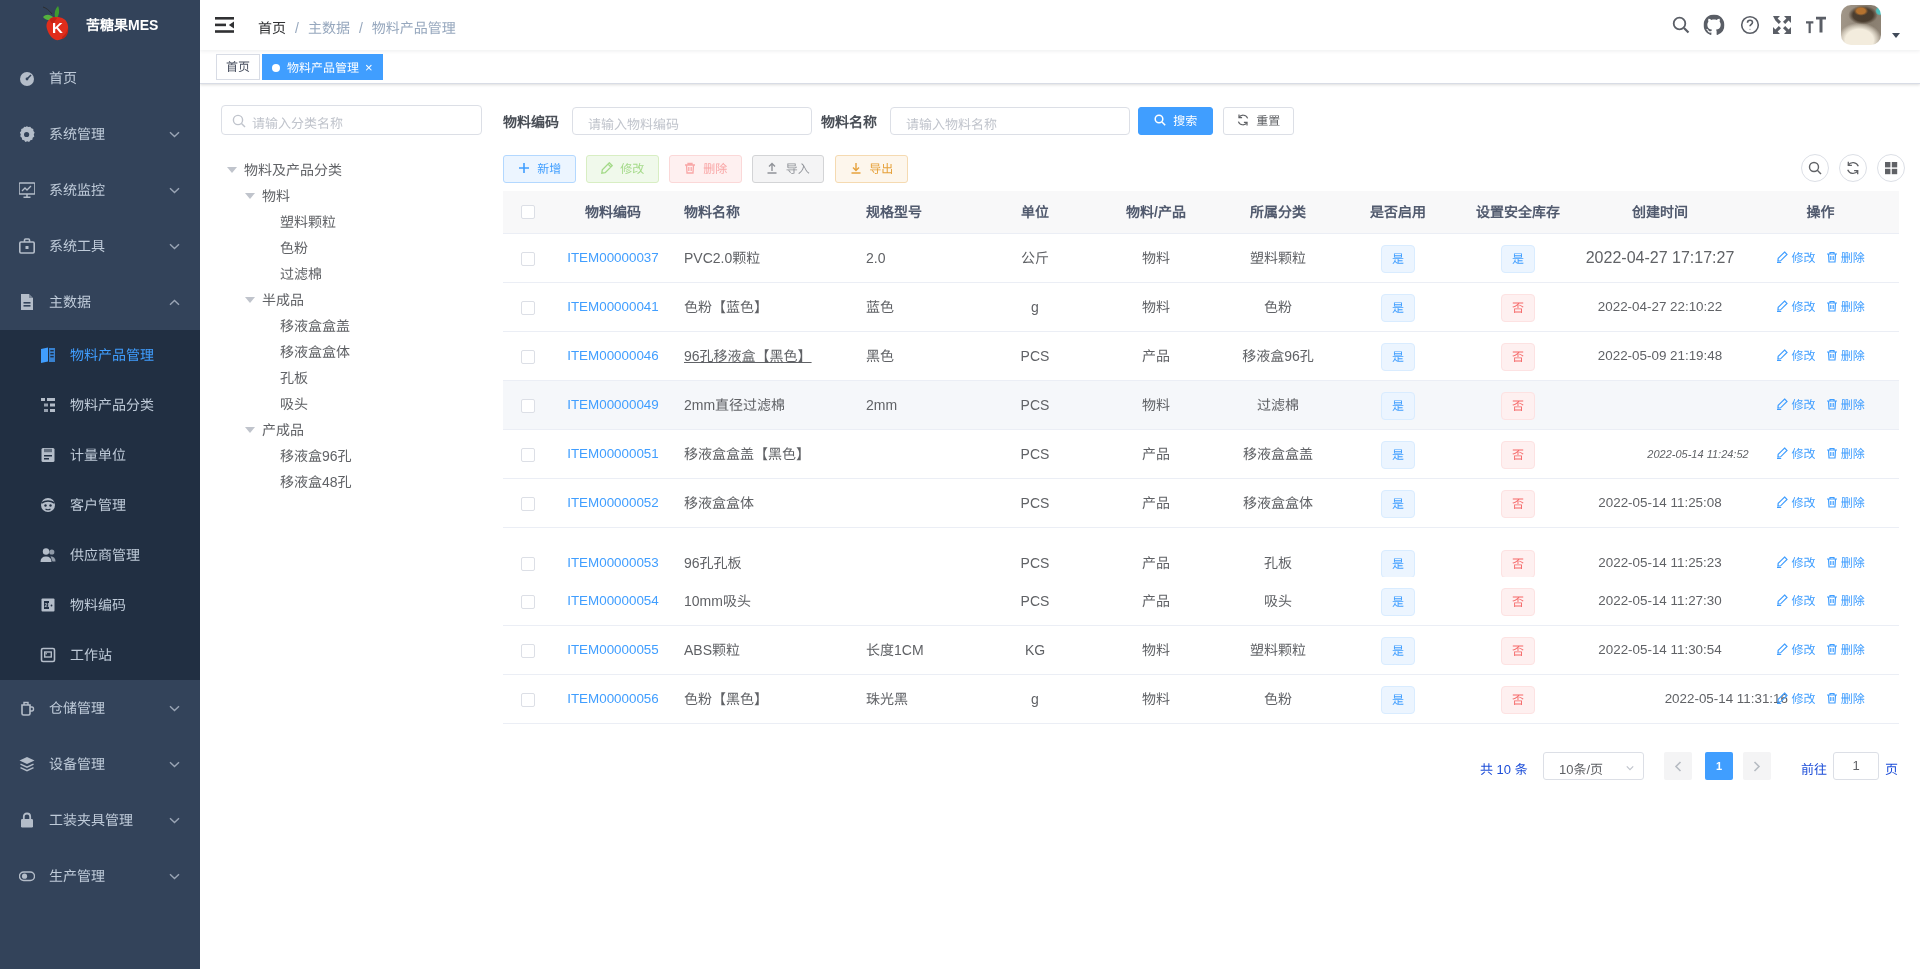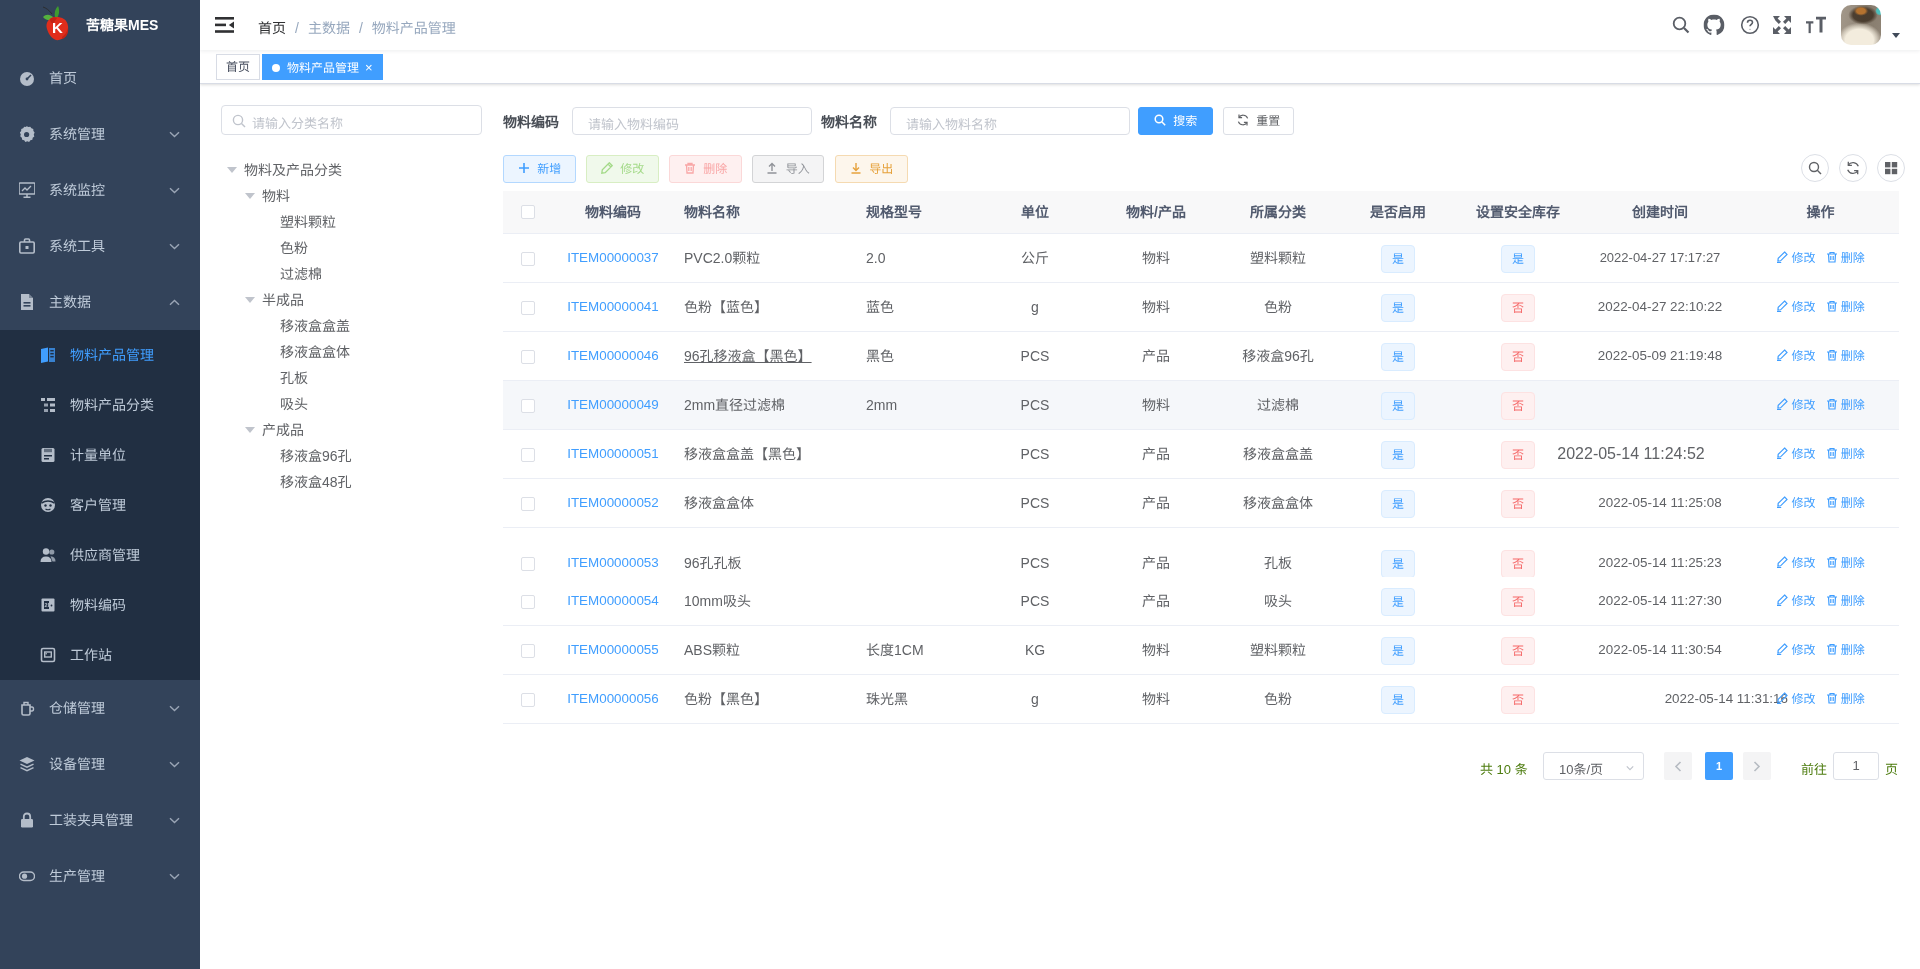--- a/index.html
+++ b/index.html
@@ -77,21 +77,21 @@
 .td.lt{text-align:left;}
 .cbx{position:absolute;width:14px;height:14px;border:1px solid #dcdfe6;border-radius:2px;background:#fff;top:18px;}
 .link{color:#409eff;}
 .eltag{display:inline-block;height:28px;line-height:26px;padding:0 10px;border-radius:4px;font-size:12px;vertical-align:middle;}
 .tagY{background:#ecf5ff;border:1px solid #d9ecff;color:#409eff;}
 .tagN{background:#fef0f0;border:1px solid #fde2e2;color:#f56c6c;}
 .ops{font-size:12px;color:#409eff;}
 .ops svg{vertical-align:-1px;}
 .ops .g2{margin-left:10px;}
 
-.pg{position:absolute;font-size:13px;color:#4d7c0f;}
+.pg{position:absolute;font-size:13px;color:#1d4ed8;}
 #pgsel{position:absolute;left:1343px;top:668px;width:101px;height:28px;border:1px solid #dcdfe6;border-radius:3px;}
 #pgsel .t{position:absolute;left:15px;top:6px;font-size:13px;color:#606266;}
 #pgsel .car{position:absolute;right:9px;top:11px;width:8px;height:8px;}
 .pbtn{position:absolute;top:668px;width:28px;height:28px;background:#f4f4f5;border-radius:2px;color:#b6bbc2;text-align:center;line-height:28px;font-size:11px;}
 .pbtn.cur{background:#409eff;color:#fff;font-weight:bold;}
 #pginput{position:absolute;left:1633px;top:668px;width:46px;height:28px;border:1px solid #dcdfe6;border-radius:3px;text-align:center;line-height:26px;font-size:13px;color:#606266;}
 </style>
 </head>
 <body>
 
@@ -466,21 +466,21 @@
 <div class="trow" style="top:43px;">
         <div class="cbx" style="left:18px;"></div>
         <div class="td link" style="left:55px;width:110px;font-size:13.4px;">ITEM00000037</div>
         <div class="td lt" style="left:165px;width:186px;padding-left:16px;">PVC2.0颗粒</div>
         <div class="td lt" style="left:351px;width:122px;padding-left:12px;">2.0</div>
         <div class="td" style="left:473px;width:118px;">公斤</div>
         <div class="td" style="left:591px;width:124px;">物料</div>
         <div class="td" style="left:715px;width:120px;">塑料颗粒</div>
         <div class="td" style="left:835px;width:120px;"><span class="eltag tagY">是</span></div>
         <div class="td" style="left:955px;width:120px;"><span class="eltag tagY">是</span></div>
-        <div class="td" style="left:1075px;width:164px;font-size:13px;">2022-04-27 17:17:27</div>
+        <div class="td" style="left:1075px;width:164px;font-size:16px;">2022-04-27 17:17:27</div>
         <div class="td ops" style="left:1239px;width:157px;"><span><svg viewBox="0 0 12 12" width="12" height="12" fill="none" stroke="#409eff" stroke-width="1.2">
               <path d="M8.6 1 L11 3.4 L4.6 9.8 L1.9 10.1 L2.2 7.4 Z"></path>
               <path d="M1 11.6 L5.2 11.6"></path>
             </svg> 修改</span><span class="g2"><svg viewBox="0 0 12 12" width="12" height="12" fill="none" stroke="#409eff" stroke-width="1.2">
               <path d="M1 3 H11 M4 3 V1.5 H8 V3 M2.5 3 L3 11 H9 L9.5 3 M4.8 5 V9 M7.2 5 V9"></path>
             </svg> 删除</span></div>
       </div>
 <div class="trow" style="top:92px;">
         <div class="cbx" style="left:18px;"></div>
         <div class="td link" style="left:55px;width:110px;font-size:13.4px;">ITEM00000041</div>
@@ -537,21 +537,21 @@
 <div class="trow" style="top:239px;">
         <div class="cbx" style="left:18px;"></div>
         <div class="td link" style="left:55px;width:110px;font-size:13.4px;">ITEM00000051</div>
         <div class="td lt" style="left:165px;width:186px;padding-left:16px;">移液盒盒盖【黑色】</div>
         <div class="td lt" style="left:351px;width:122px;padding-left:12px;"></div>
         <div class="td" style="left:473px;width:118px;">PCS</div>
         <div class="td" style="left:591px;width:124px;">产品</div>
         <div class="td" style="left:715px;width:120px;">移液盒盒盖</div>
         <div class="td" style="left:835px;width:120px;"><span class="eltag tagY">是</span></div>
         <div class="td" style="left:955px;width:120px;"><span class="eltag tagN">否</span></div>
-        <div class="td" style="left:1046px;width:164px;font-size:16px;">2022-05-14 11:24:52</div>
+        <div class="td" style="left:1113px;width:164px;font-size:11px;font-style:italic;">2022-05-14 11:24:52</div>
         <div class="td ops" style="left:1239px;width:157px;"><span><svg viewBox="0 0 12 12" width="12" height="12" fill="none" stroke="#409eff" stroke-width="1.2">
               <path d="M8.6 1 L11 3.4 L4.6 9.8 L1.9 10.1 L2.2 7.4 Z"></path>
               <path d="M1 11.6 L5.2 11.6"></path>
             </svg> 修改</span><span class="g2"><svg viewBox="0 0 12 12" width="12" height="12" fill="none" stroke="#409eff" stroke-width="1.2">
               <path d="M1 3 H11 M4 3 V1.5 H8 V3 M2.5 3 L3 11 H9 L9.5 3 M4.8 5 V9 M7.2 5 V9"></path>
             </svg> 删除</span></div>
       </div>
 <div class="trow" style="top:288px;">
         <div class="cbx" style="left:18px;"></div>
         <div class="td link" style="left:55px;width:110px;font-size:13.4px;">ITEM00000052</div>

